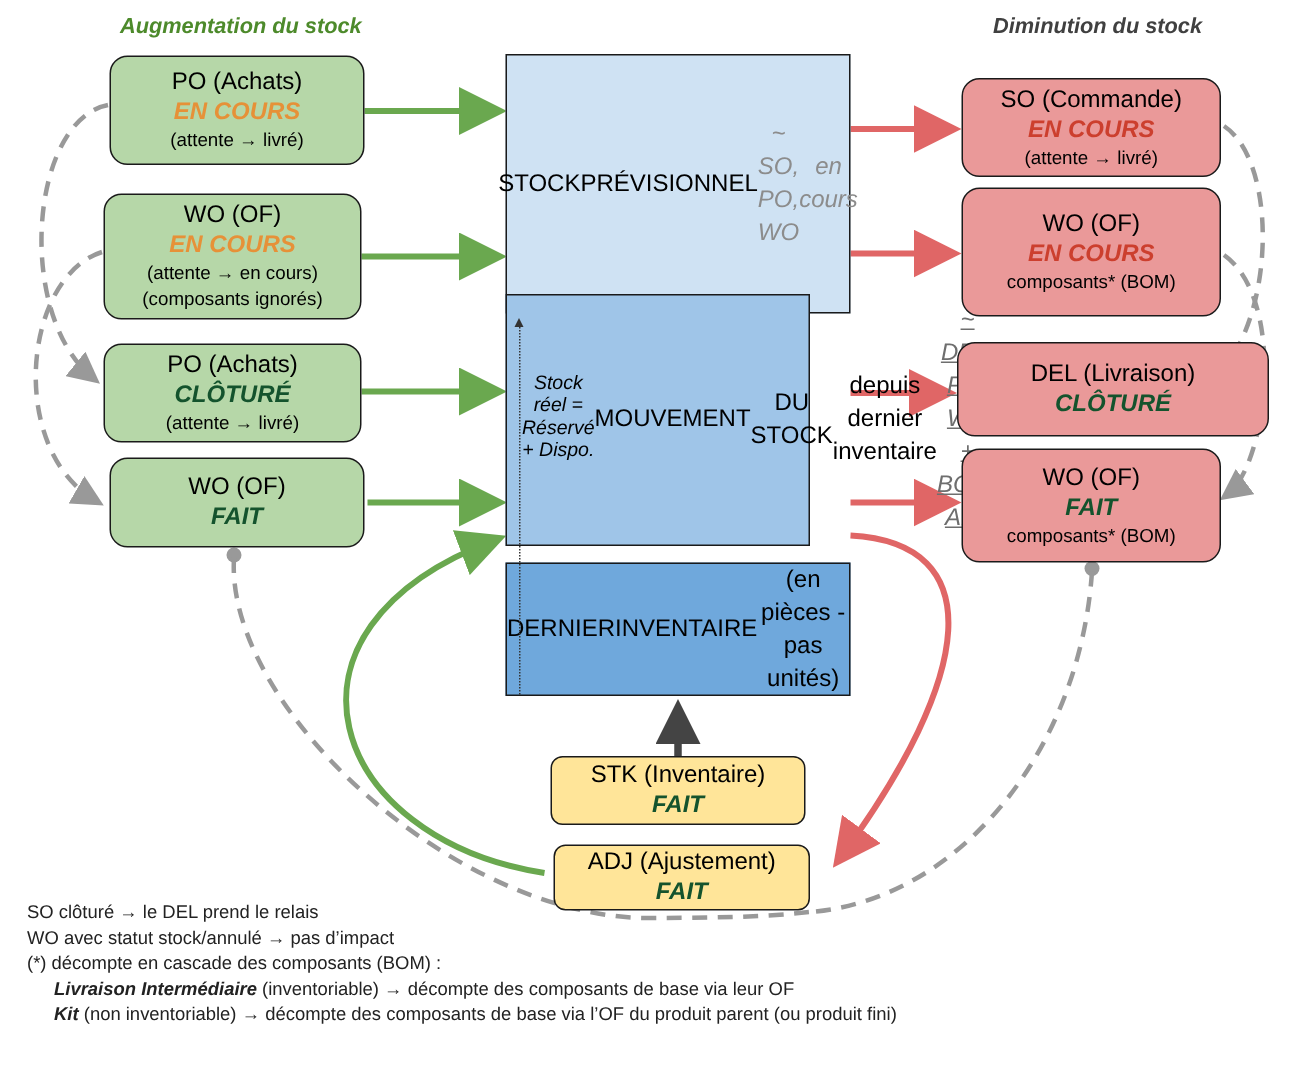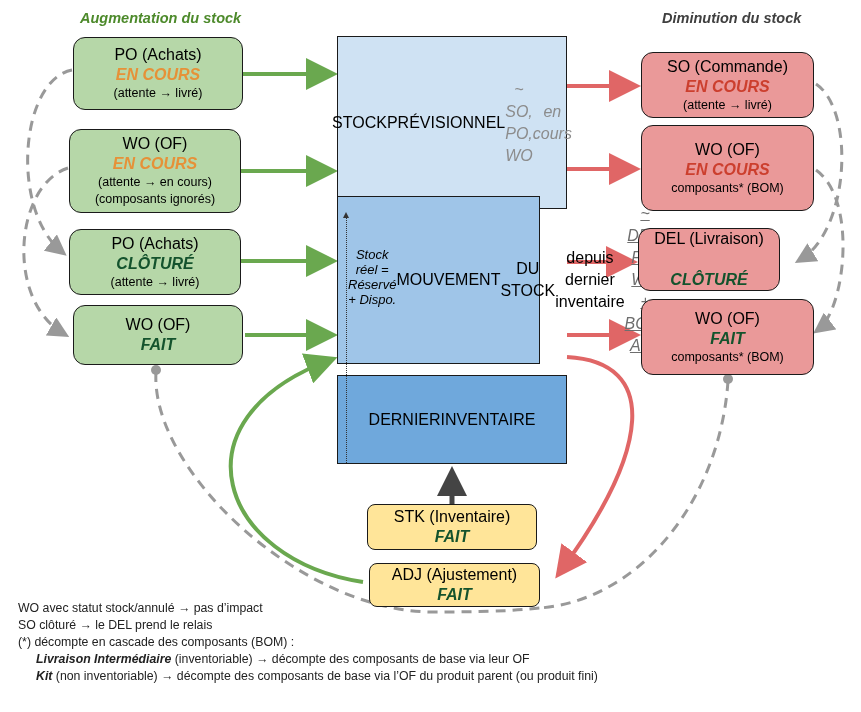--- a/index.html
+++ b/index.html
@@ -121,52 +121,53 @@
   <div class="big">MOUVEMENT</div>
   <div class="big">DU STOCK</div>
   <div class="big">depuis dernier inventaire</div>
   <div style="height:16px"></div>
   <div class="gray-it2">~ DEL, PO, WO + BOM, ADJ</div>
   <div class="gray-it2">clôturé/fait</div>
 </div>
 <div class="center c-inv">
   <div class="big">DERNIER</div>
   <div class="big">INVENTAIRE</div>
+  <div class="big">(en pièces - pas unités)</div>
 </div>
 <div class="dotline"></div>
 <div class="dotarrow"></div>
 
 <div class="node red" style="left:641px; top:52px; width:173px; height:66px;">
   <div class="t1">SO (Commande)</div>
   <div class="st redtxt">EN COURS</div>
   <div class="t3">(attente → livré)</div>
 </div>
 <div class="node red" style="left:641px; top:125px; width:173px; height:86px;">
   <div class="t1">WO (OF)</div>
   <div class="st redtxt">EN COURS</div>
   <div class="t3">composants* (BOM)</div>
 </div>
-<div class="node red" style="left:638px; top:228px; width:142px; height:63px;justify-content:space-between;">
+<div class="node red" style="left:638px; top:228px; width:208px; height:63px;">
   <div class="t1">DEL (Livraison)</div>
   <div class="st greentxt">CLÔTURÉ</div>
 </div>
 <div class="node red" style="left:641px; top:299px; width:173px; height:76px;">
   <div class="t1">WO (OF)</div>
   <div class="st greentxt">FAIT</div>
   <div class="t3">composants* (BOM)</div>
 </div>
 
 <div class="node yellow" style="left:367px; top:504px; width:170px; height:46px; border-radius:8px;">
   <div class="t1">STK (Inventaire)</div>
   <div class="st greentxt">FAIT</div>
 </div>
 <div class="node yellow" style="left:369px; top:563px; width:171px; height:44px; border-radius:8px;">
   <div class="t1">ADJ (Ajustement)</div>
   <div class="st greentxt">FAIT</div>
 </div>
 
 <div class="notes">
+  <div>SO clôturé → le DEL prend le relais</div>
   <div>WO avec statut stock/annulé → pas d’impact</div>
-  <div>SO clôturé → le DEL prend le relais</div>
   <div>(*) décompte en cascade des composants (BOM) :</div>
   <div class="ind"><b><i>Livraison Intermédiaire</i></b><span> (inventoriable) → décompte des composants de base via leur OF</span></div>
   <div class="ind"><b><i>Kit</i></b><span> (non inventoriable) → décompte des composants de base via l’OF du produit parent (ou produit fini)</span></div>
 </div>
 
 </body></html>

